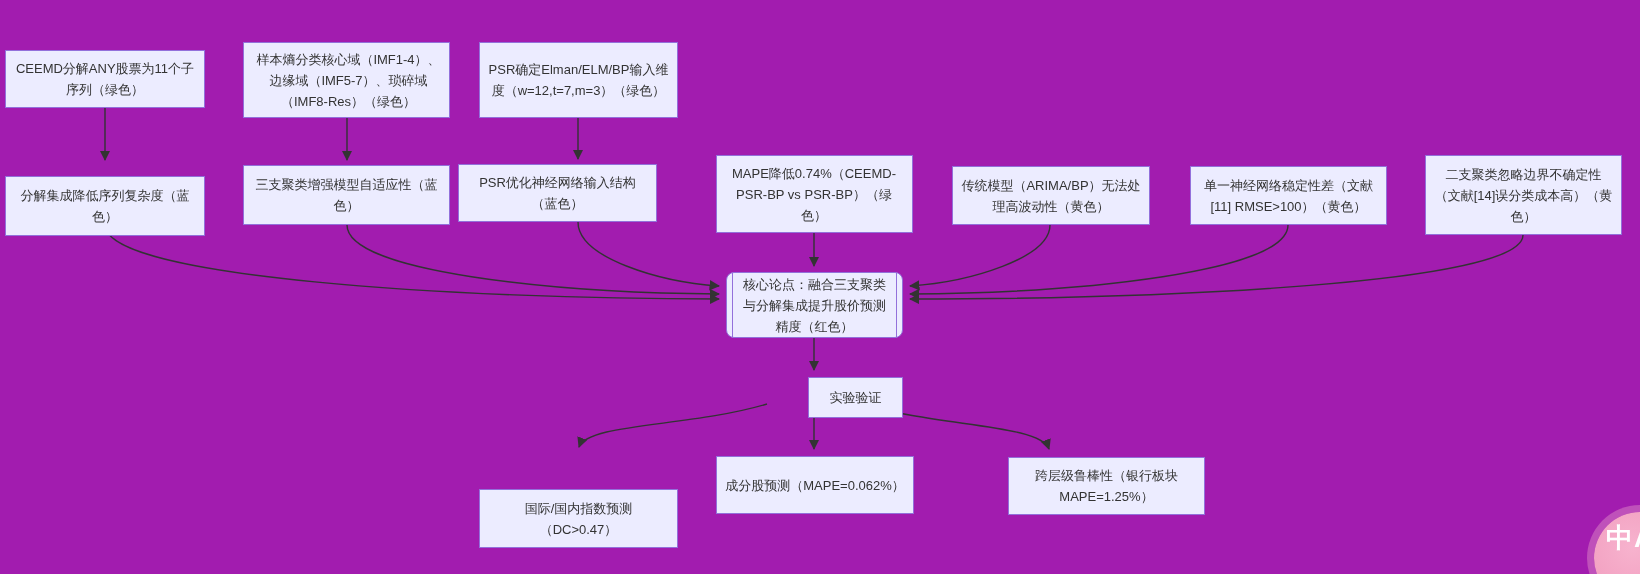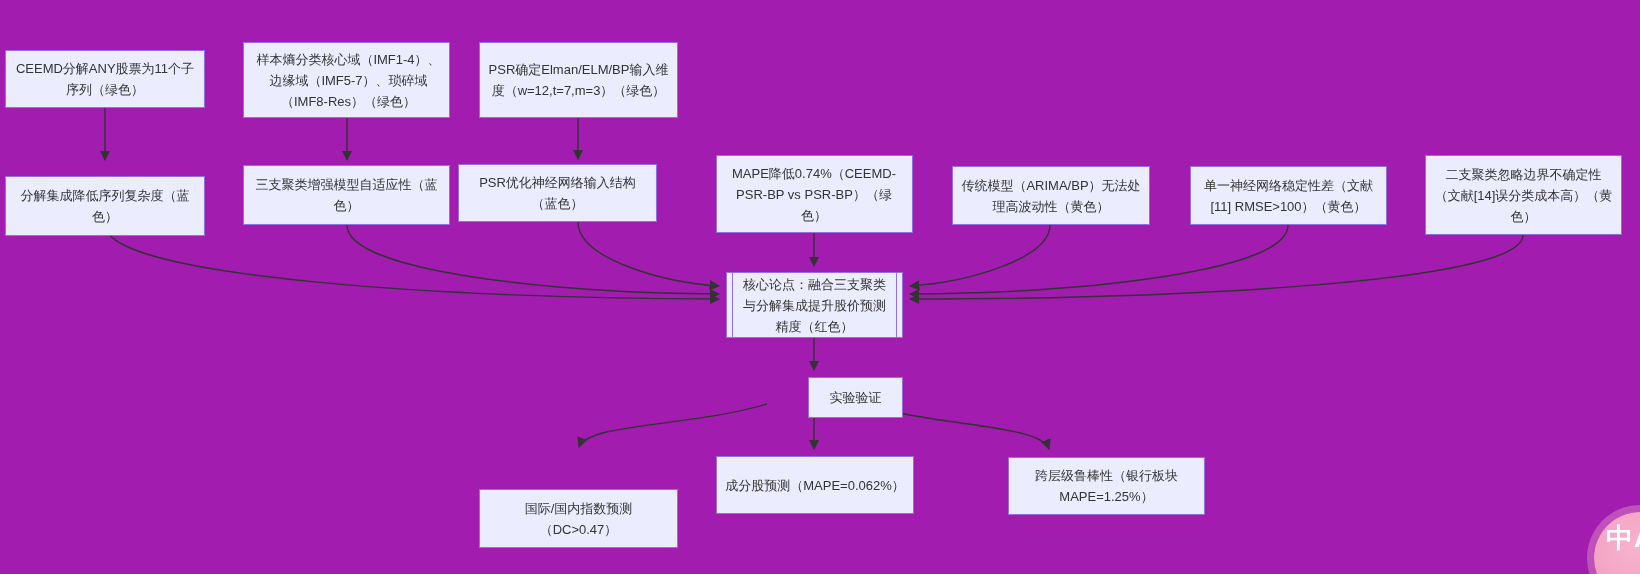--- a/index.html
+++ b/index.html
@@ -22,21 +22,21 @@
     align-items:center;
     justify-content:center;
     text-align:center;
     font-size:13px;
     line-height:21px;
     padding:4px 8px;
     overflow-wrap:break-word;
     word-break:break-word;
   }
   .node .lbl{width:100%;}
-  .subroutine{padding:4px 14px;}
+  .subroutine{padding:4px 14px;border-radius:8px;}
   .sub-line{
     position:absolute;top:0;bottom:0;width:1px;background:#9370DB;
   }
   .sub-line.left{left:5px;}
   .sub-line.right{right:5px;}
   .translate-btn{
     position:absolute;
     left:1594px;top:512px;
     width:92px;height:92px;
     border-radius:50%;

